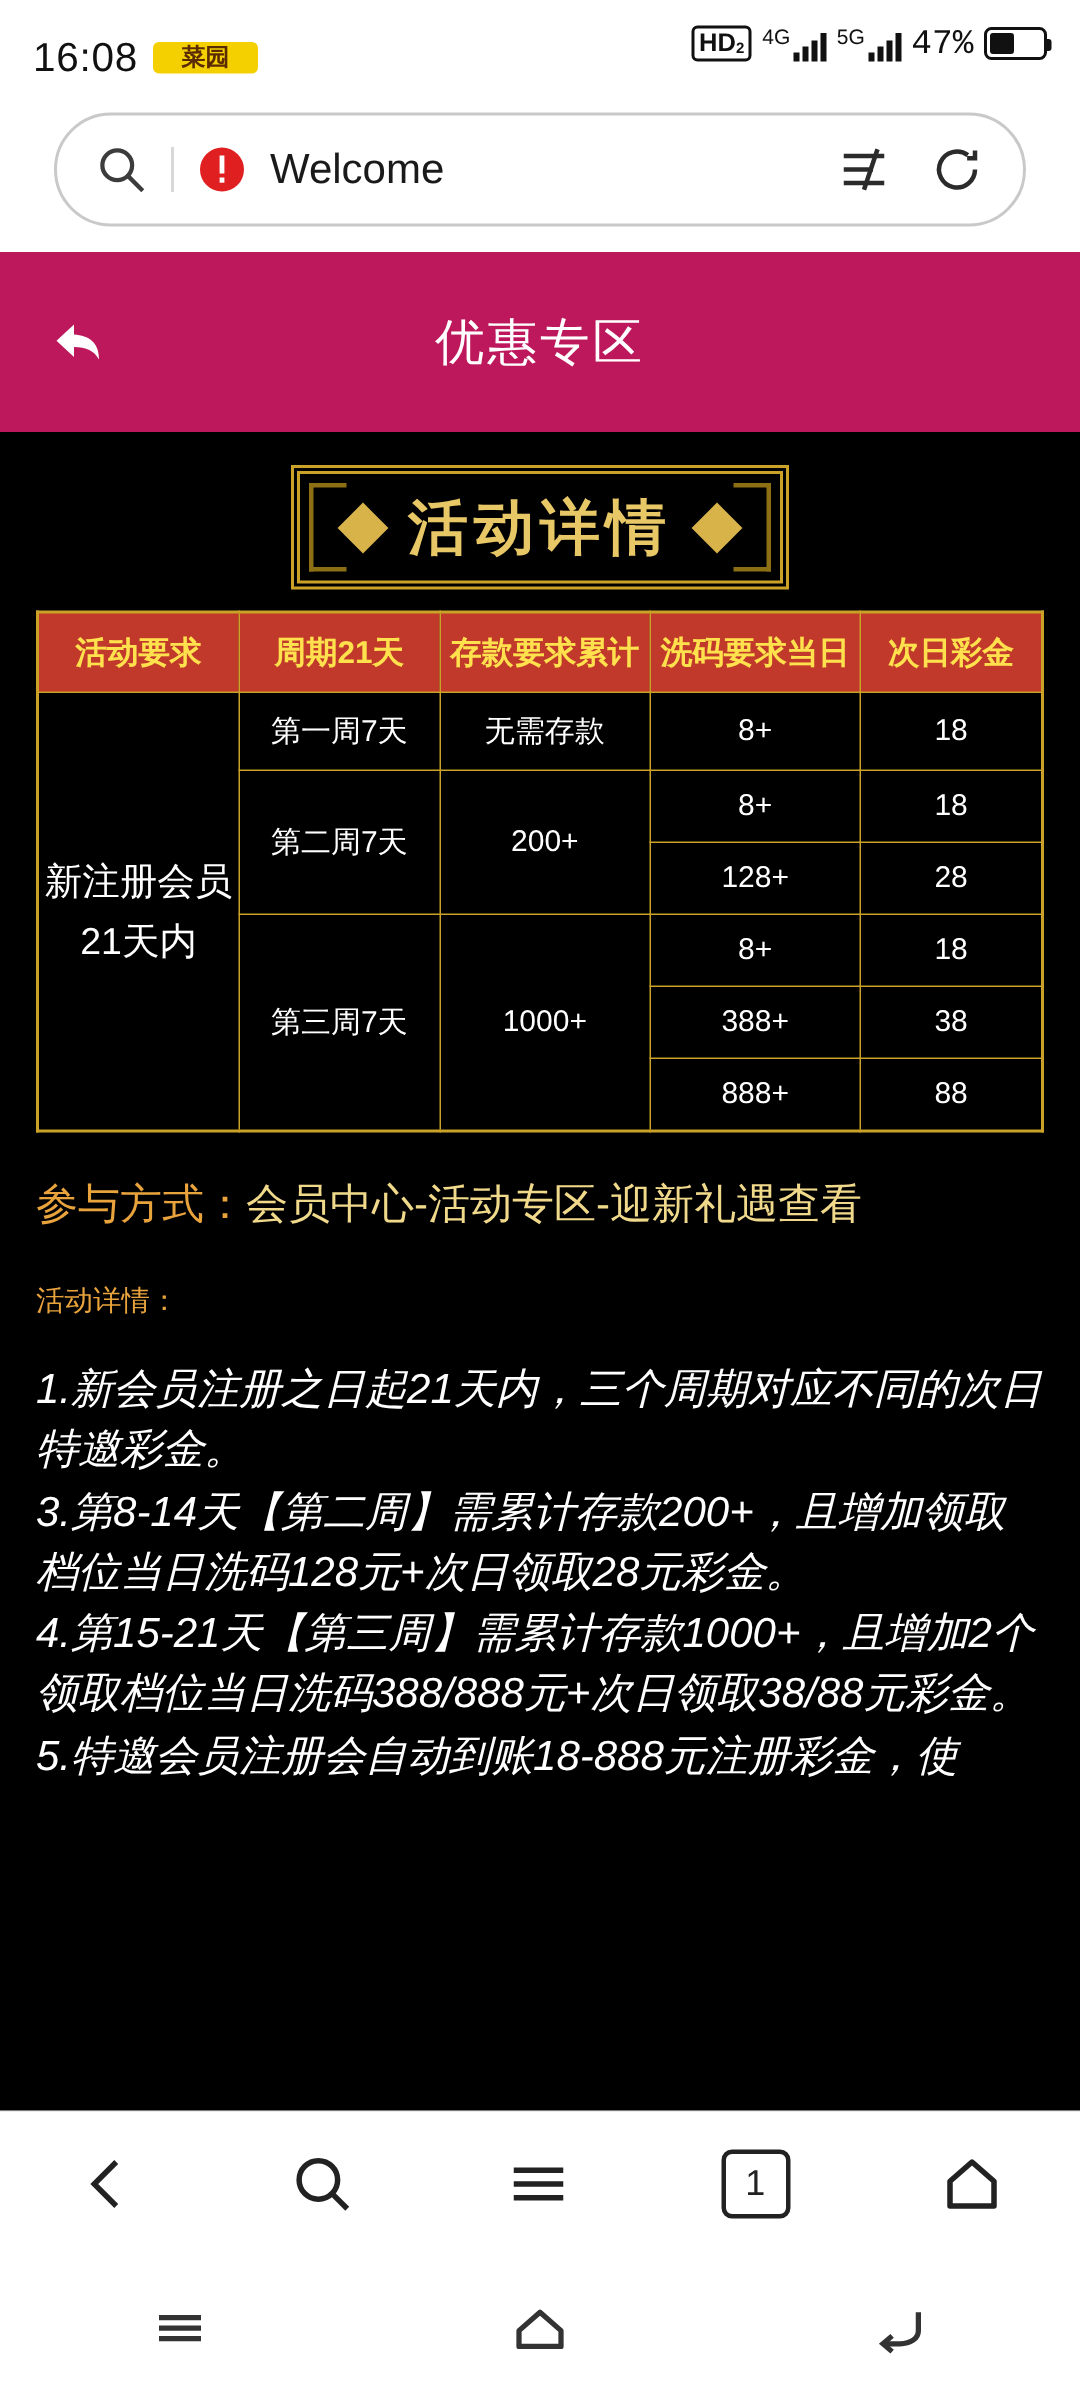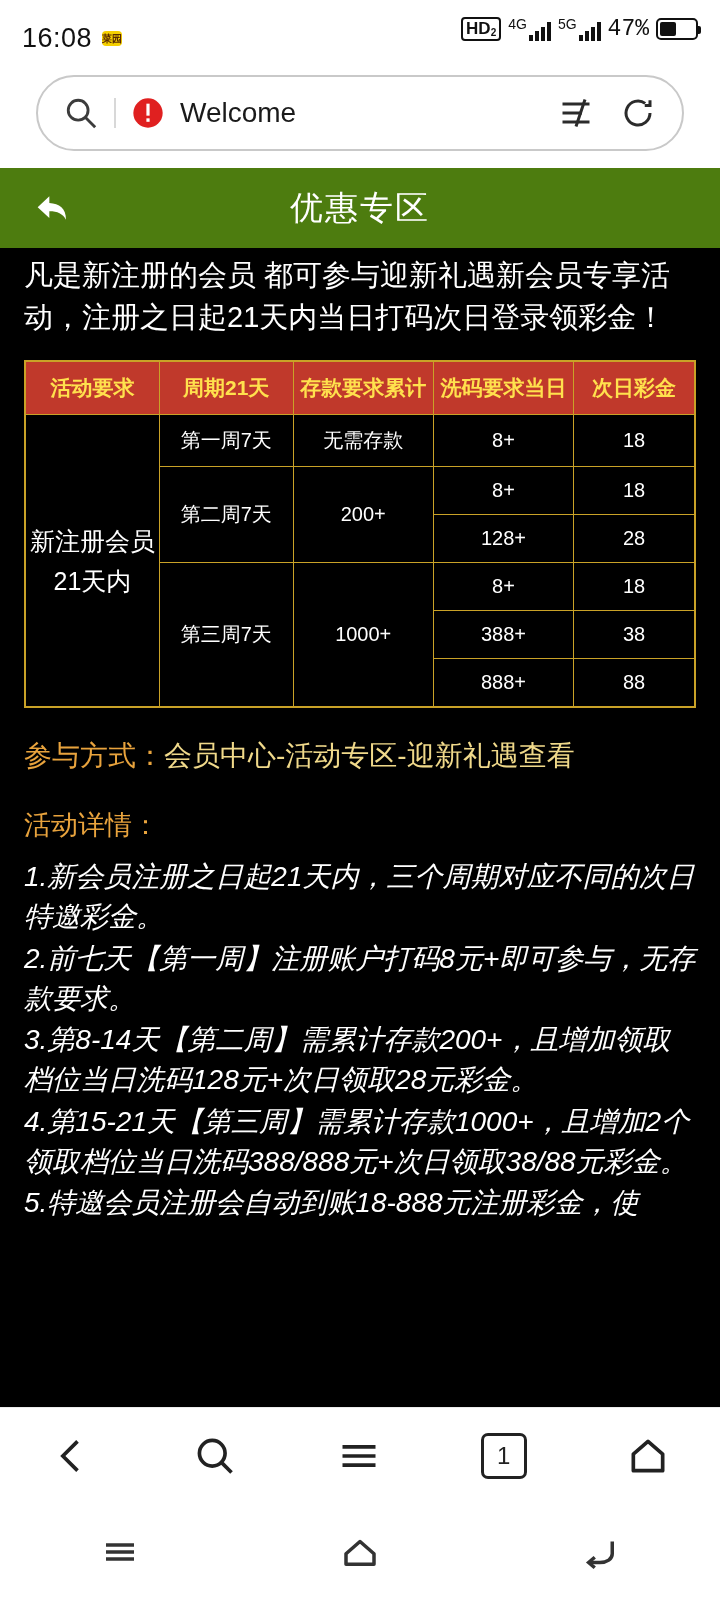--- a/index.html
+++ b/index.html
@@ -40,22 +40,22 @@
     margin-top: 19px;
   }
   .status-time {
     font-size: 27px;
     color: #111;
     letter-spacing: 0.5px;
   }
   .status-badge {
     background: #f5d000;
     color: #5a2b00;
-    font-size: 10px;
-    padding: 2px 0;
+    font-size: 16px;
+    padding: 2px 19px;
     border-radius: 4px;
     line-height: 1.1;
     font-weight: bold;
     text-align: center;
   }
   .status-right {
     display: flex;
     align-items: center;
     gap: 7px;
     font-size: 22px;
@@ -161,22 +161,22 @@
   }
   .url-actions {
     display: flex;
     align-items: center;
     gap: 26px;
   }
   .icon-btn { width: 36px; height: 36px; display: block; }
 
   
   .page-header {
-    height: 80px;
-    background: #4d7c0f;
+    height: 120px;
+    background: #be185d;
     display: flex;
     align-items: center;
     position: relative;
     padding: 0 28px;
     box-sizing: border-box;
   }
   .back-arrow { width: 46px; height: 40px; }
   .page-title {
     position: absolute;
     left: 0; right: 0;
@@ -269,22 +269,22 @@
     margin-top: 26px;
     font-size: 28px;
     line-height: 1.55;
   }
   .meta .label { color: #e8a33d; }
   .meta .val { color: #f0d98a; }
   .meta-row { margin-bottom: 4px; }
 
   .detail-title {
     color: #e8a33d;
-    font-size: 27px;
-    margin: 30px 0 14px;
+    font-size: 19px;
+    margin: 30px 0 26px;
   }
   .detail-list {
     color: #ffffff;
     font-size: 28px;
     line-height: 1.42;
     font-style: italic;
   }
   .detail-list div { margin-bottom: 2px; }
 
   
@@ -388,22 +388,28 @@
 
   <div class="page-header">
     <svg class="back-arrow" viewBox="0 0 24 24">
       <path d="M11 5 L4 11.5 L11 18 L11 14 C16 14 19 15.5 21 19 C21 12 17 9.5 11 9 Z" fill="#ffffff"></path>
     </svg>
     <div class="page-title">优惠专区</div>
   </div>
 
   <div class="content">
 
-
-    <div class="intro">凡是新注册的会员 都可参与迎新礼遇新会员专享活动，注册之日起21天内当日打码次日登录领彩金！</div>
+    <div class="banner-wrap">
+      <div class="banner">
+        <span class="diamond"></span>
+        <span class="banner-text">活动详情</span>
+        <span class="diamond"></span>
+      </div>
+    </div>
+
 
     <table class="promo">
       <thead>
         <tr>
           <th style="width:20%">活动要求</th>
           <th style="width:20%">周期21天</th>
           <th style="width:21%">存款要求累计</th>
           <th style="width:21%">洗码要求当日</th>
           <th style="width:18%">次日彩金</th>
         </tr>
@@ -445,21 +451,20 @@
 
     <div class="meta">
       <div class="meta-row">
         <span class="label">参与方式：</span><span class="val">会员中心-活动专区-迎新礼遇查看</span>
       </div>
     </div>
 
     <div class="detail-title">活动详情：</div>
     <div class="detail-list">
       <div>1.新会员注册之日起21天内，三个周期对应不同的次日特邀彩金。</div>
-      <div>2.前七天【第一周】注册账户打码8元+即可参与，无存款要求。</div>
       <div>3.第8-14天【第二周】需累计存款200+，且增加领取档位当日洗码128元+次日领取28元彩金。</div>
       <div>4.第15-21天【第三周】需累计存款1000+，且增加2个领取档位当日洗码388/888元+次日领取38/88元彩金。</div>
       <div>5.特邀会员注册会自动到账18-888元注册彩金，使</div>
     </div>
   </div>
 
   <div class="browser-toolbar">
     <svg class="tb-icon" viewBox="0 0 24 24">
       <path d="M15 4 L7 12 L15 20" fill="none" stroke="#222" stroke-width="2"></path>
     </svg>

